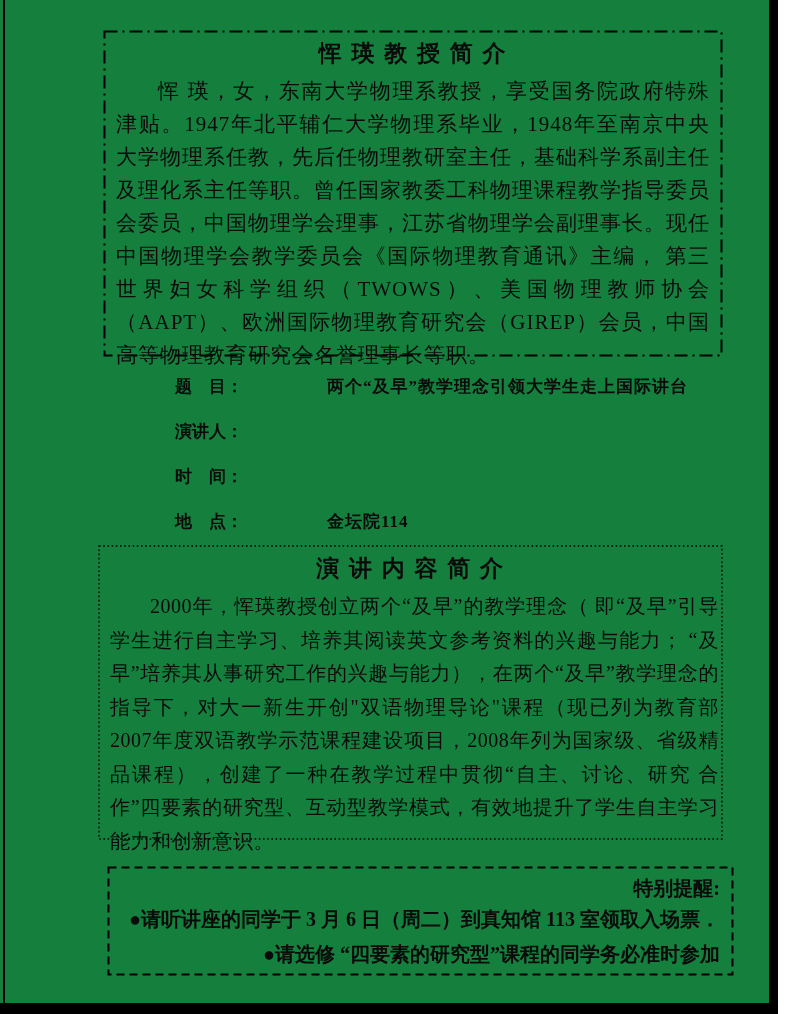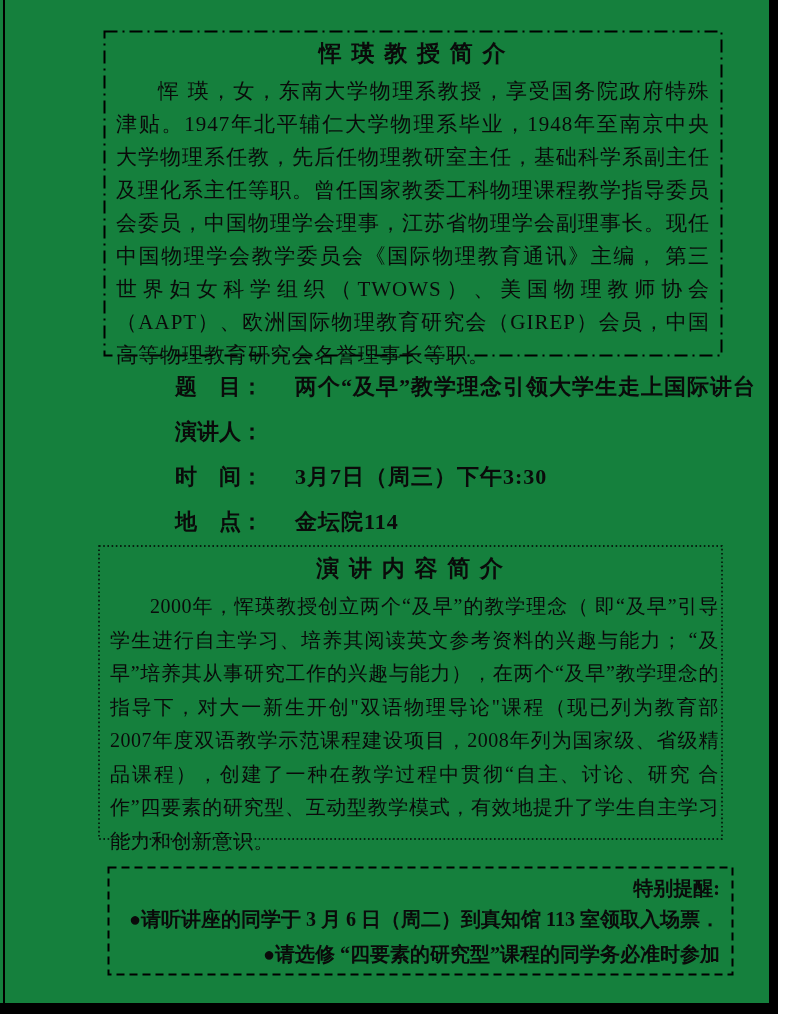--- a/index.html
+++ b/index.html
@@ -43,23 +43,24 @@
     letter-spacing: 1px;
     text-indent: 2em;
     text-align: justify;
   }
 
   .info-section { position: absolute; left: 175px; top: 372px; width: 560px; }
   .info-row {
     display: flex;
     align-items: center;
     margin-bottom: 15px;
-    font-size: 22px;
+    font-size: 17px;
     font-weight: bold;
     line-height: 30px;
+    gap: 32px;
   }
   .info-label { flex: 0 0 88px; white-space: nowrap; }
   .info-value { margin-left: 32px; letter-spacing: 1px; white-space: nowrap; }
 
   .content-box  { left: 98px; top: 545px; width: 625px; height: 295px; }
   .content-body {
     margin: 7px 4px 0 12px;
     font-size: 20px;
     line-height: 33.5px;
     letter-spacing: 0.5px;
@@ -94,21 +95,20 @@
   <div class="info-section">
     <div class="info-row">
       <span class="info-label">题　目：</span>
       <span class="info-value">两个“及早”教学理念引领大学生走上国际讲台</span>
     </div>
     <div class="info-row">
       <span class="info-label">演讲人：</span>
     </div>
     <div class="info-row">
       <span class="info-label">时　间：</span>
-      <span class="info-value">3月7日（周三）下午3:30</span>
     </div>
     <div class="info-row">
       <span class="info-label">地　点：</span>
       <span class="info-value">金坛院114</span>
     </div>
   </div>
 
   <div class="box content-box">
     <svg class="border-svg" width="625" height="295">
       <rect x="1" y="1" width="623" height="293" fill="none" stroke="#000" stroke-width="1.4" stroke-dasharray="1.6 2.6"></rect>

